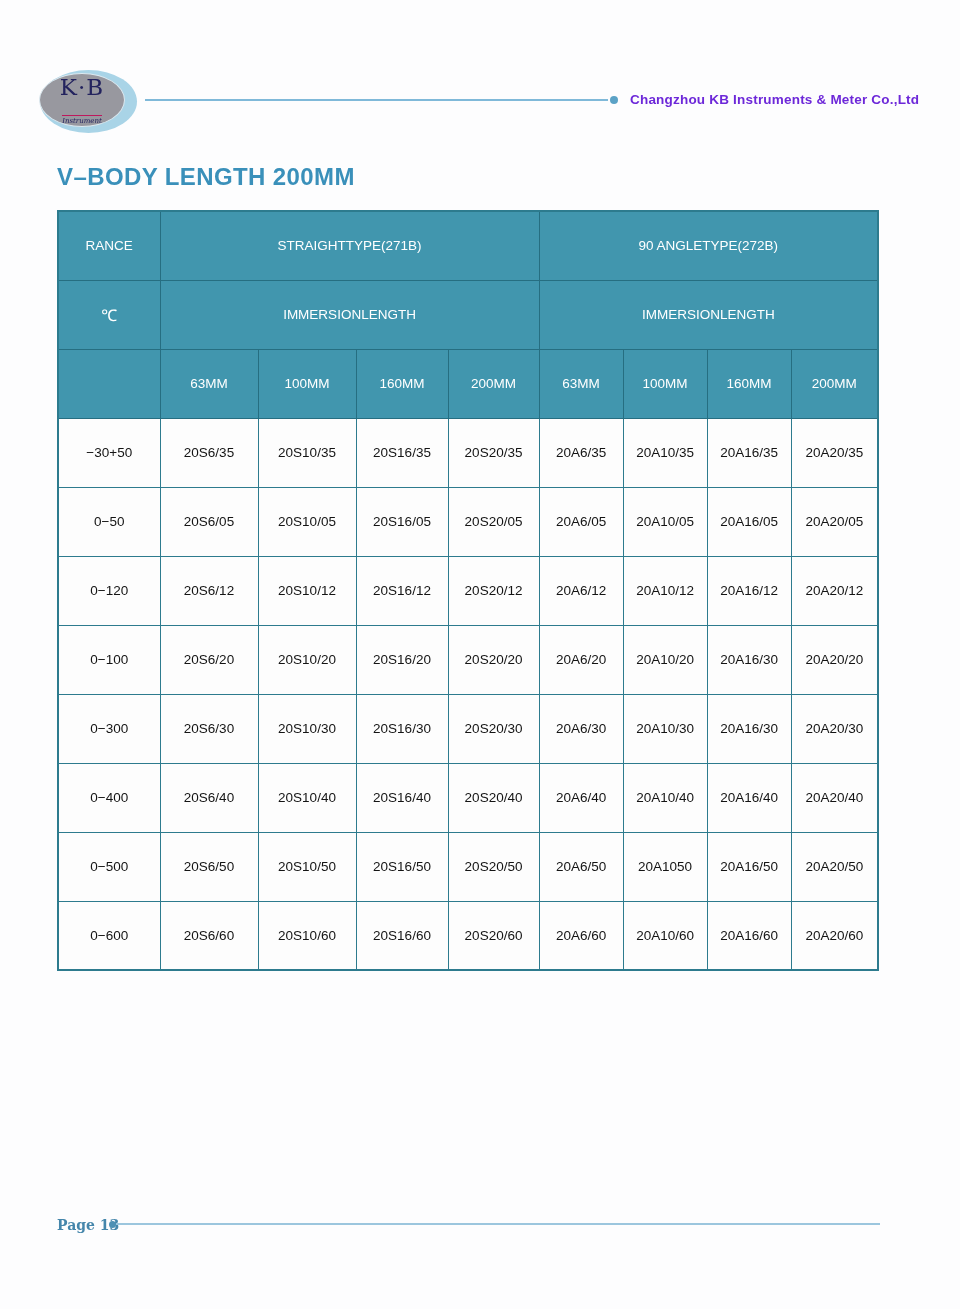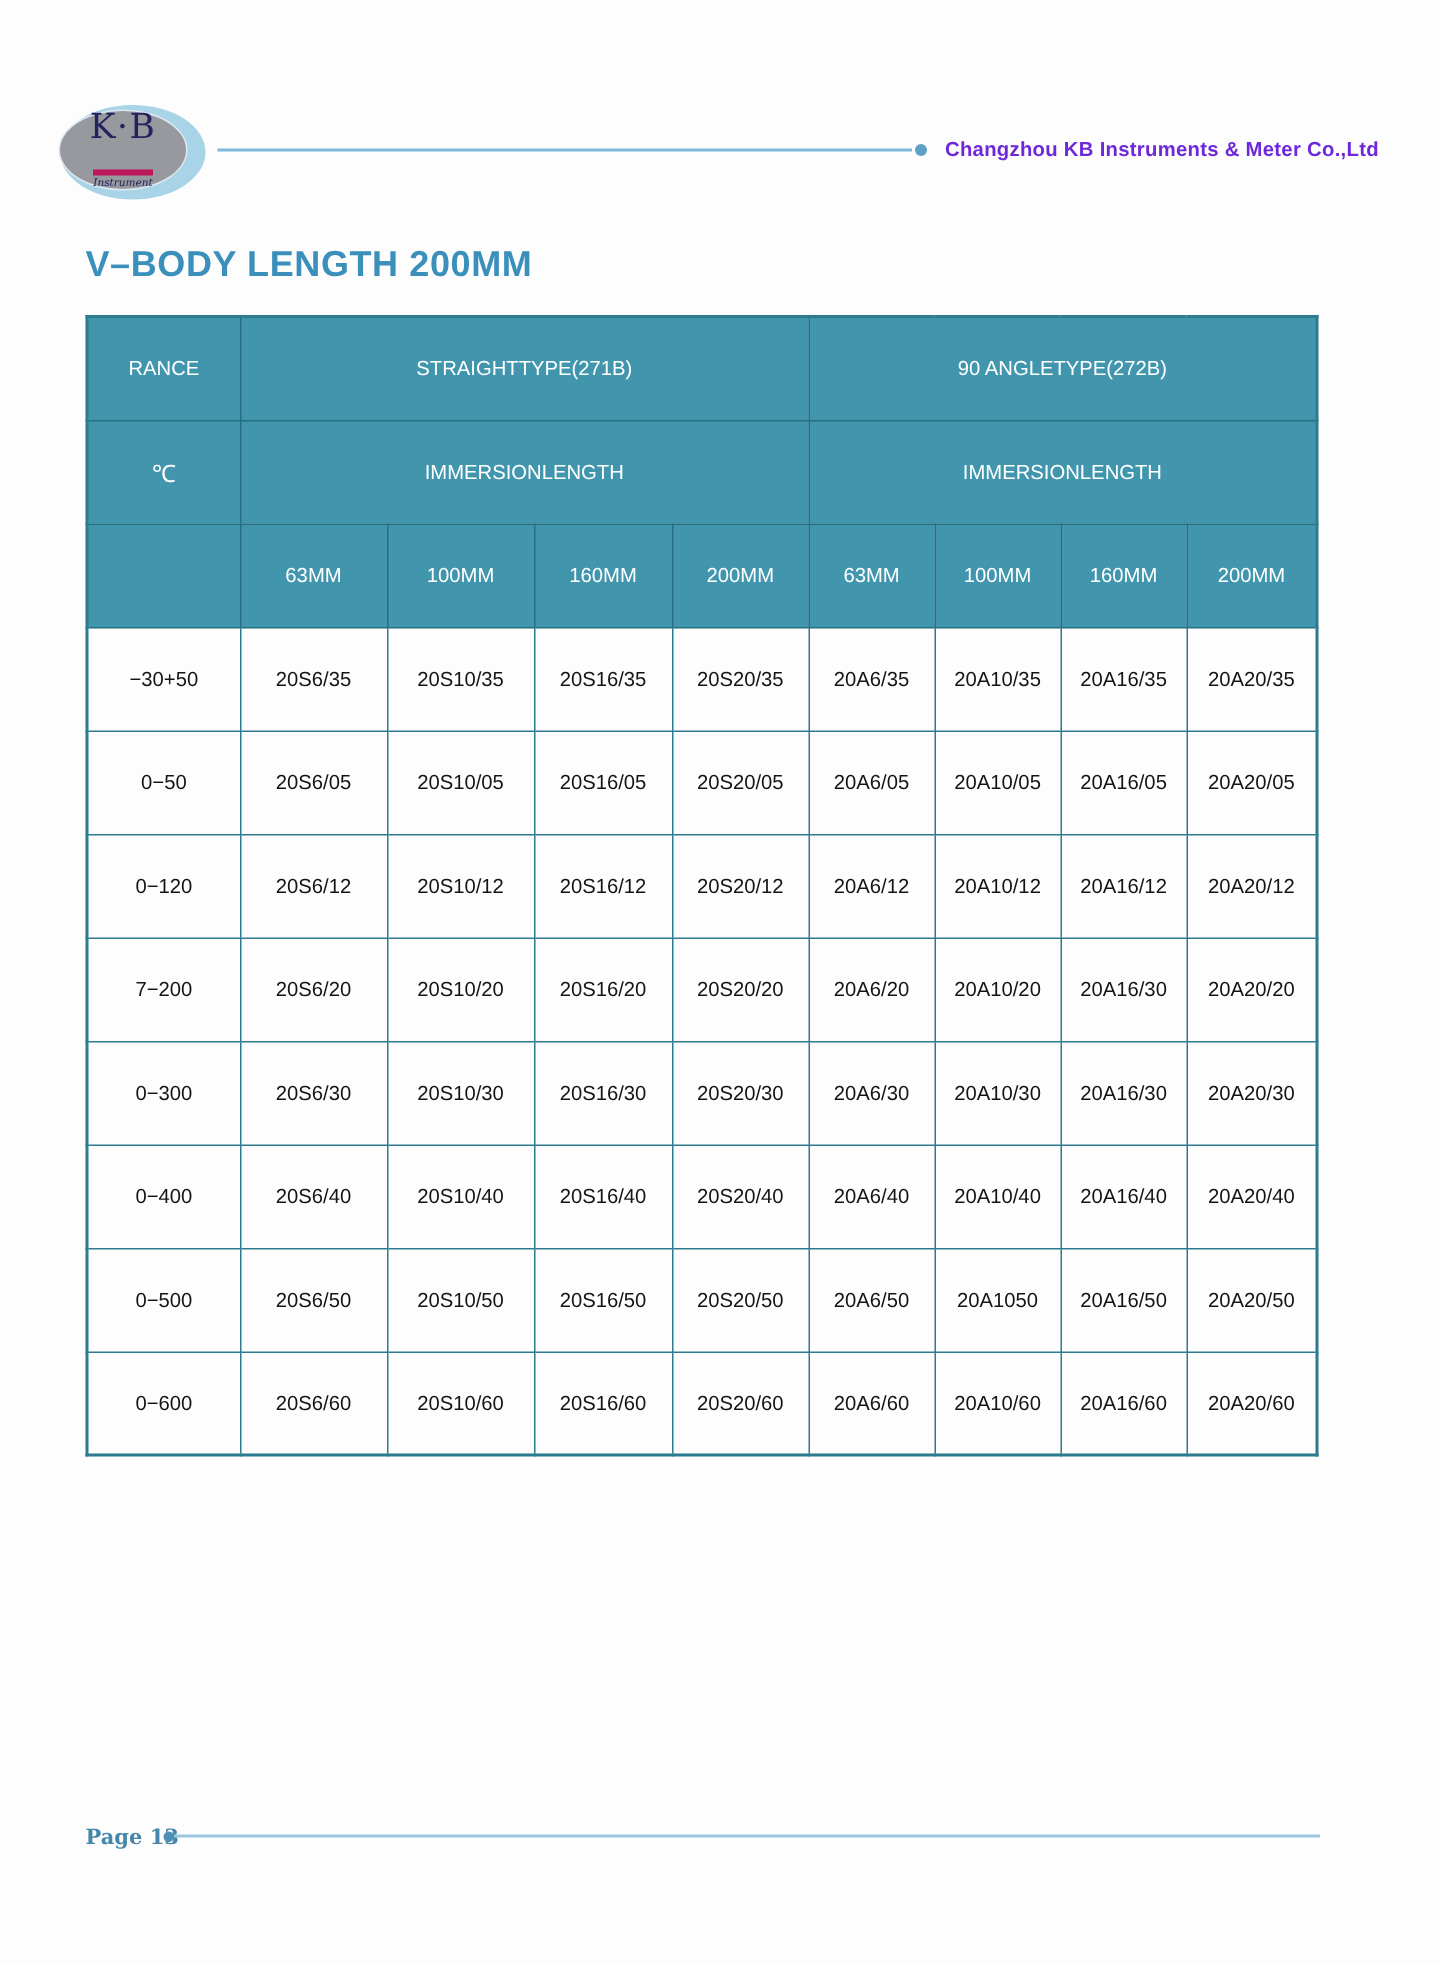--- a/index.html
+++ b/index.html
@@ -12,21 +12,21 @@
   
   .logo { position:absolute; left:39px; top:67px; width:98px; height:67px; }
   .logo-outer { position:absolute; left:1px; top:3px; width:97px; height:63px;
     background:#a9d4e7; border-radius:50%; }
   .logo-inner { position:absolute; left:0px; top:6px; width:84px; height:52px;
     background:#98989f; border-radius:50%; border:1px solid #dce9f0;
     display:flex; flex-direction:column; align-items:center; justify-content:center; }
   .logo-main { font-family:"DejaVu Serif", serif; font-size:23px; line-height:1;
     color:#23235e; letter-spacing:1px; }
   .logo-sub { font-family:"DejaVu Serif", serif; font-style:italic; font-size:7px;
-    color:#23235e; margin-top:16px; border-top:4px solid #be185d; padding-top:1px; }
+    color:#23235e; margin-top:16px; border-top:1px solid #be185d; padding-top:1px; }
 
   .header-rule { position:absolute; left:145px; top:99px; width:463px; height:2px;
     background:#7fb9d9; }
   .header-dot { position:absolute; left:610px; top:96px; width:8px; height:8px;
     border-radius:50%; background:#5ba2c6; }
   .company { position:absolute; left:630px; top:92px; width:300px;
     font-size:13.5px; font-weight:bold; color:#6d28d9; letter-spacing:0.2px; }
 
   
   .title { position:absolute; left:57px; top:163px; font-size:24px; font-weight:bold;
@@ -134,21 +134,21 @@
           <td>20S6/12</td>
           <td>20S10/12</td>
           <td>20S16/12</td>
           <td>20S20/12</td>
           <td>20A6/12</td>
           <td>20A10/12</td>
           <td>20A16/12</td>
           <td>20A20/12</td>
         </tr>
         <tr>
-          <td>7−200</td>
+          <td>0−100</td>
           <td>20S6/20</td>
           <td>20S10/20</td>
           <td>20S16/20</td>
           <td>20S20/20</td>
           <td>20A6/20</td>
           <td>20A10/20</td>
           <td>20A16/30</td>
           <td>20A20/20</td>
         </tr>
         <tr>

